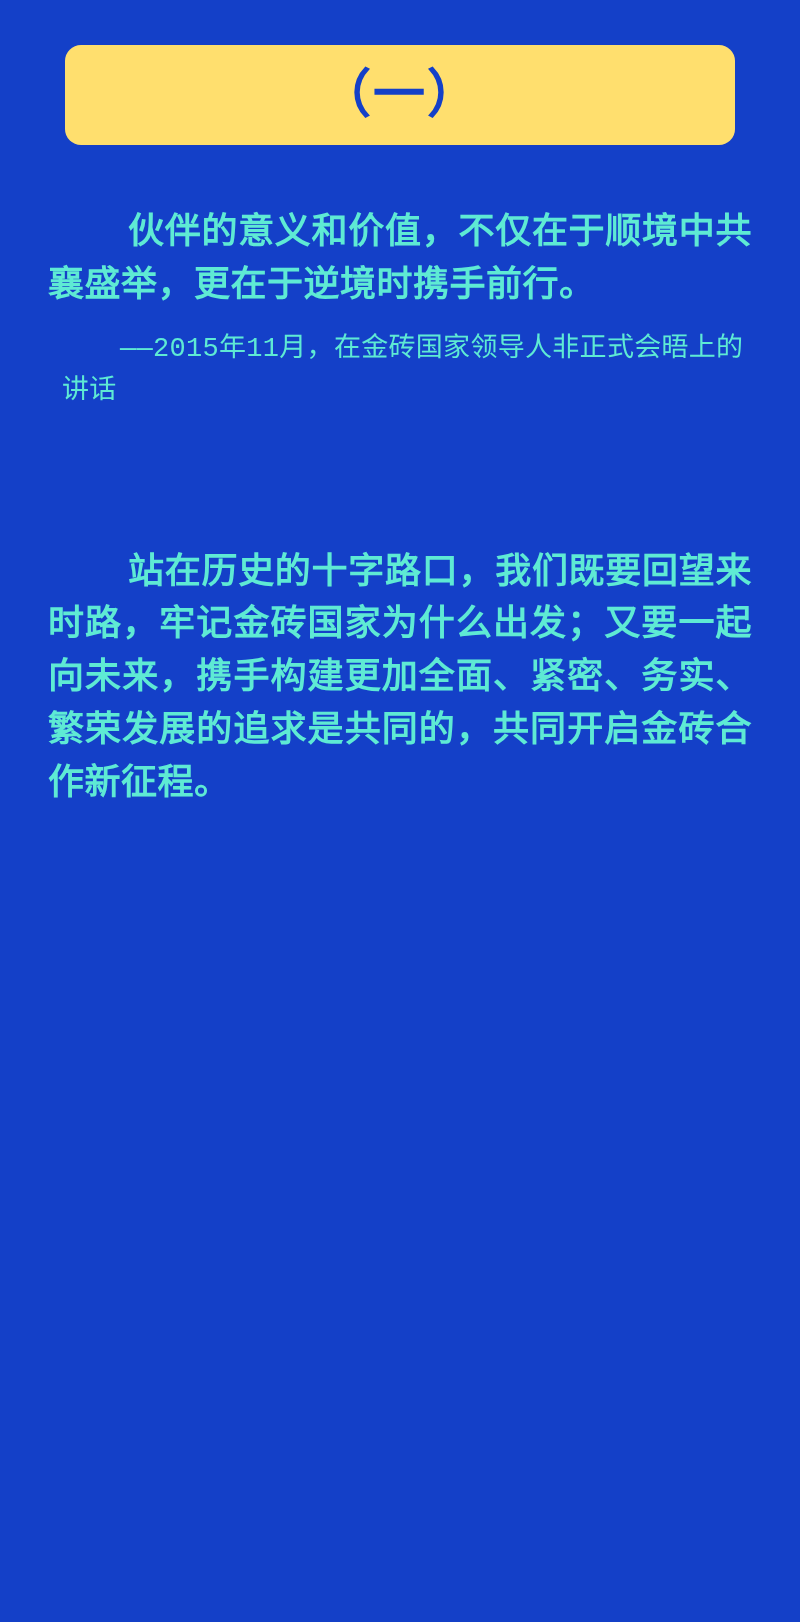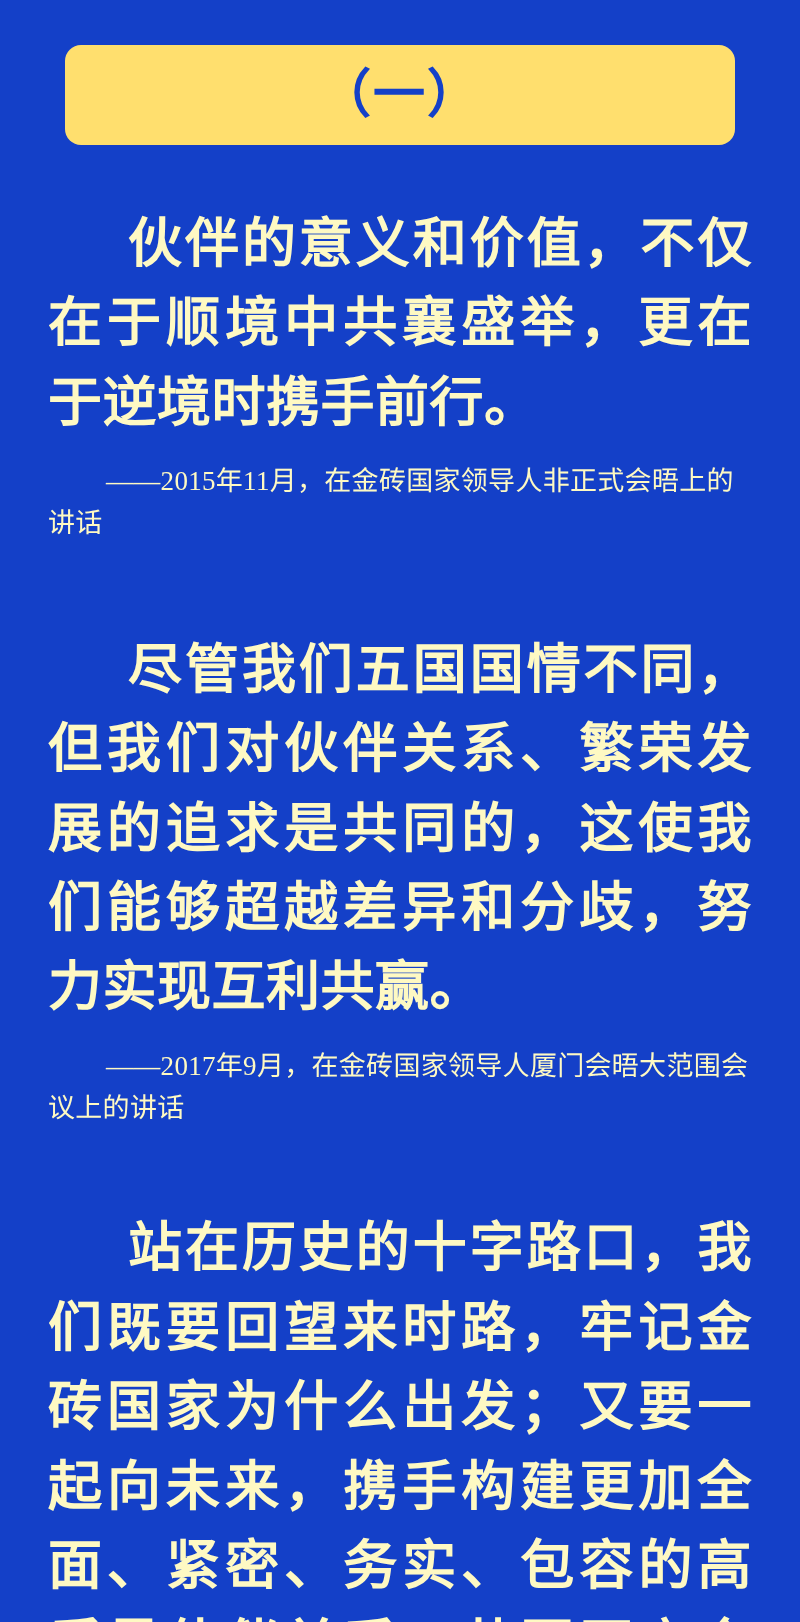--- a/index.html
+++ b/index.html
@@ -51,40 +51,40 @@
     width: 800px;
   }
 
   .quote-block {
     margin: 0 0 34px 0;
     padding: 0 48px 0 48px;
   }
   .quote-block:last-child { margin-bottom: 0; }
 
   .quote-text {
-    color: #fef9c3;
-    font-size: 54px;
+    color: #5eead4;
+    font-size: 36px;
     font-weight: 700;
     line-height: 1.47;
     text-indent: 80px;
     letter-spacing: 0.5px;
     font-family: "Liberation Serif", "DejaVu Serif", serif;
     margin: 0;
     text-align: justify;
     text-justify: inter-ideograph;
   }
 
   .quote-source {
-    color: #fef9c3;
+    color: #5eead4;
     font-size: 27px;
     font-weight: 400;
     line-height: 1.55;
-    margin: 18px 0 0 0;
+    margin: 18px 0 0 14px;
     text-indent: 58px;
-    font-family: Liberation Serif, serif;
+    font-family: Liberation Mono, monospace;
     letter-spacing: 0.3px;
   }
 
   .gap-lg { height: 52px; }
   .gap-md { height: 46px; }
 </style>
 </head>
 <body>
 
 <div class="page">
@@ -95,25 +95,21 @@
 
   <div class="content">
 
     <div class="quote-block">
       <p class="quote-text">伙伴的意义和价值，不仅在于顺境中共襄盛举，更在于逆境时携手前行。</p>
       <p class="quote-source">——2015年11月，在金砖国家领导人非正式会晤上的讲话</p>
     </div>
 
     <div class="gap-lg"></div>
 
-    <div class="quote-block">
-      <p class="quote-text">尽管我们五国国情不同，但我们对伙伴关系、繁荣发展的追求是共同的，这使我们能够超越差异和分歧，努力实现互利共赢。</p>
-      <p class="quote-source">——2017年9月，在金砖国家领导人厦门会晤大范围会议上的讲话</p>
-    </div>
 
     <div class="gap-md"></div>
 
     <div class="quote-block">
-      <p class="quote-text">站在历史的十字路口，我们既要回望来时路，牢记金砖国家为什么出发；又要一起向未来，携手构建更加全面、紧密、务实、包容的高质量伙伴关系，共同开启金砖合作新征程。</p>
+      <p class="quote-text">站在历史的十字路口，我们既要回望来时路，牢记金砖国家为什么出发；又要一起向未来，携手构建更加全面、紧密、务实、繁荣发展的追求是共同的，共同开启金砖合作新征程。</p>
     </div>
 
   </div>
 </div>
 
 </body></html>

